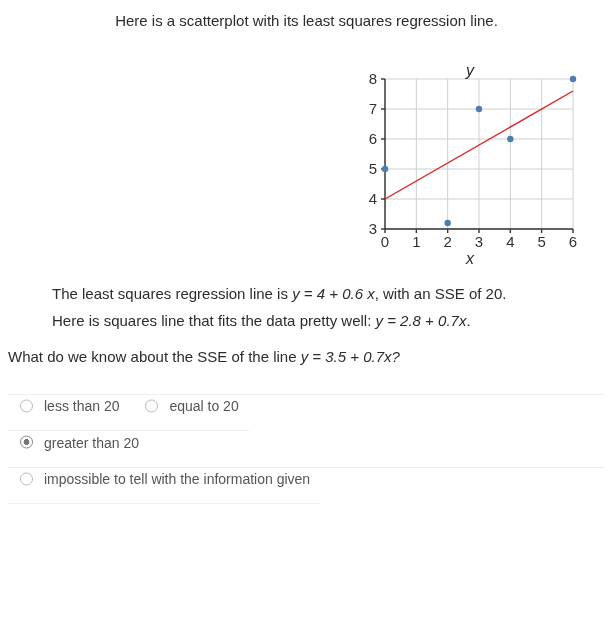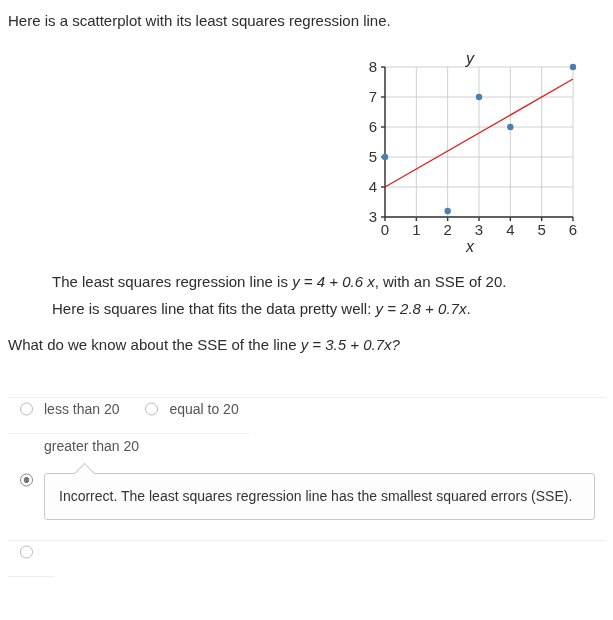--- a/index.html
+++ b/index.html
@@ -5,38 +5,38 @@
     * { box-sizing: border-box; margin: 0; padding: 0; }
     body {
       font-family: 'Segoe UI', -apple-system, 'Helvetica Neue', Arial, sans-serif;
       font-size: 15px;
       color: #2c2c2c;
       background: #fff;
       width: 613px;
       padding: 10px 8px 18px 8px;
       line-height: 1.5;
     }
-    .intro { margin-bottom: 18px; }
+    .intro { margin-bottom: 30px; text-align: center; }
     .chart-wrap {
       width: 100%;
       display: flex;
       justify-content: flex-end;
       padding-right: 24px;
       margin-bottom: 18px;
     }
     .chart-box { position: relative; }
     .axis-label-y { position: absolute; top:-4px; left:50%; transform:translateX(-50%); font-style: italic; font-size:16px; }
     .axis-label-x { position: absolute; bottom:-6px; left:50%; transform:translateX(-50%); font-style: italic; font-size:16px; }
     svg text { font-size: 15px; font-family: inherit; fill:#333; }
     svg .tick-line { stroke:#cfcfcf; stroke-width:1; }
     svg .axis { stroke:#333; stroke-width:1.4; fill:none; }
     svg .point { fill:#4a7fb0; }
     svg .regline { stroke:#d22; stroke-width:1.4; fill:none; }
     .para { margin-bottom: 4px; margin-left: 44px; }
-    .question { margin-top: 14px; margin-bottom: 40px; }
+    .question { margin-top: 14px; margin-bottom: 25px; }
     .italic { font-style: italic; }
     .options { border-top:1px solid #eee; margin-top:10px; }
     .option {
       padding: 16px 10px 16px 36px;
       border-bottom:1px solid #eee;
       font-size:14px;
       color:#555;
       cursor:pointer;
       position:relative;
     }
@@ -48,21 +48,21 @@
       appearance:none;
       width:13px; height:13px;
       border:1px solid #bbb;
       border-radius:50%;
       background:#fff;
     }
     .option input[type=radio]:checked{
       border-color:#888;
       background: radial-gradient(circle,#777 0,#777 35%,#fff 40%);
     }
-    .option.selected-wrap { padding-bottom: 4px; }
+    .option.selected-wrap { padding-bottom: 13px; }
     .feedback {
       margin: 16px 0 16px 0;
       padding: 12px 14px;
       border:1px solid #c9c9c9;
       border-radius:3px;
       background:#fdfdfd;
       font-size:14px;
       color:#333;
       position:relative;
     }
@@ -155,18 +155,18 @@
     <input type="radio" name="ans" style="">
     <span>less than 20</span>
   </label>
   <label class="option">
     <input type="radio" name="ans" style="">
     <span>equal to 20</span>
   </label>
   <div class="option selected-wrap">
     <input type="radio" name="ans" checked="" style="">
     <span>greater than 20</span>
-    <div class="feedback">Incorrect.  The least squares regression line has the smallest squared errors (SSE).</div>
   </div>
   <label class="option">
     <input type="radio" name="ans" style="">
+    <span>impossible to tell with the information given</span>
   </label>
 </div>
 
 </body></html>

